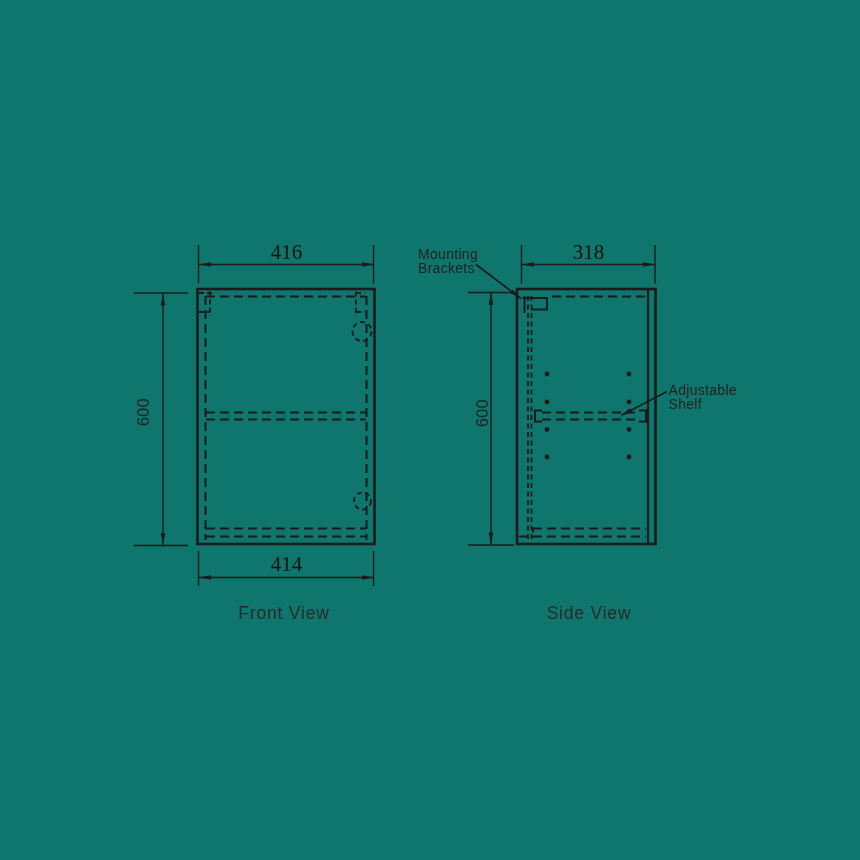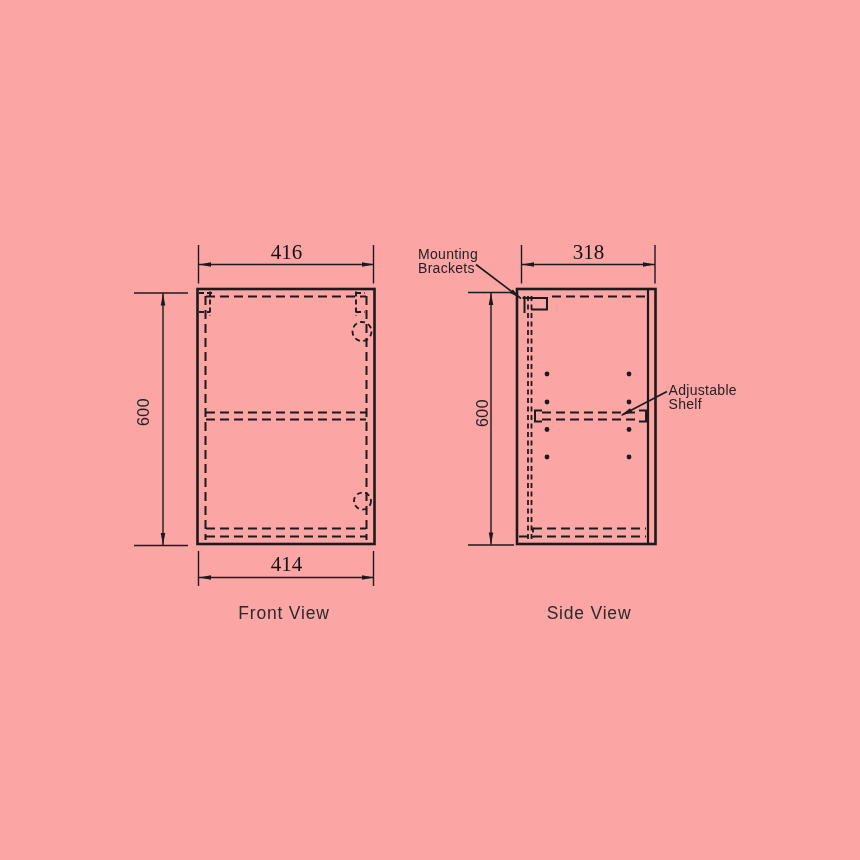--- a/index.html
+++ b/index.html
@@ -5,21 +5,21 @@
   html, body {
     margin: 0;
     padding: 0;
     background: #ffffff;
     font-family: "Liberation Sans", sans-serif;
   }
   .canvas {
     position: relative;
     width: 860px;
     height: 860px;
-    background: #fca5a5;
+    background: #0f766e;
     overflow: hidden;
   }
   svg { display: block; }
   .outline   { stroke: #1b1b1b; stroke-width: 2.6; fill: none; }
   .doorline  { stroke: #1b1b1b; stroke-width: 2.2; fill: none; }
   .hidden    { stroke: #1b1b1b; stroke-width: 2;   fill: none; stroke-dasharray: 9 5; }
   .hidden2   { stroke: #1b1b1b; stroke-width: 1.8; fill: none; stroke-dasharray: 5 3.5; }
   .bracketd  { stroke: #1b1b1b; stroke-width: 1.9; fill: none; stroke-dasharray: 5 3; }
   .solidthin { stroke: #1b1b1b; stroke-width: 2;   fill: none; }
   .dimline   { stroke: #1b1b1b; stroke-width: 1.4; fill: none; }

